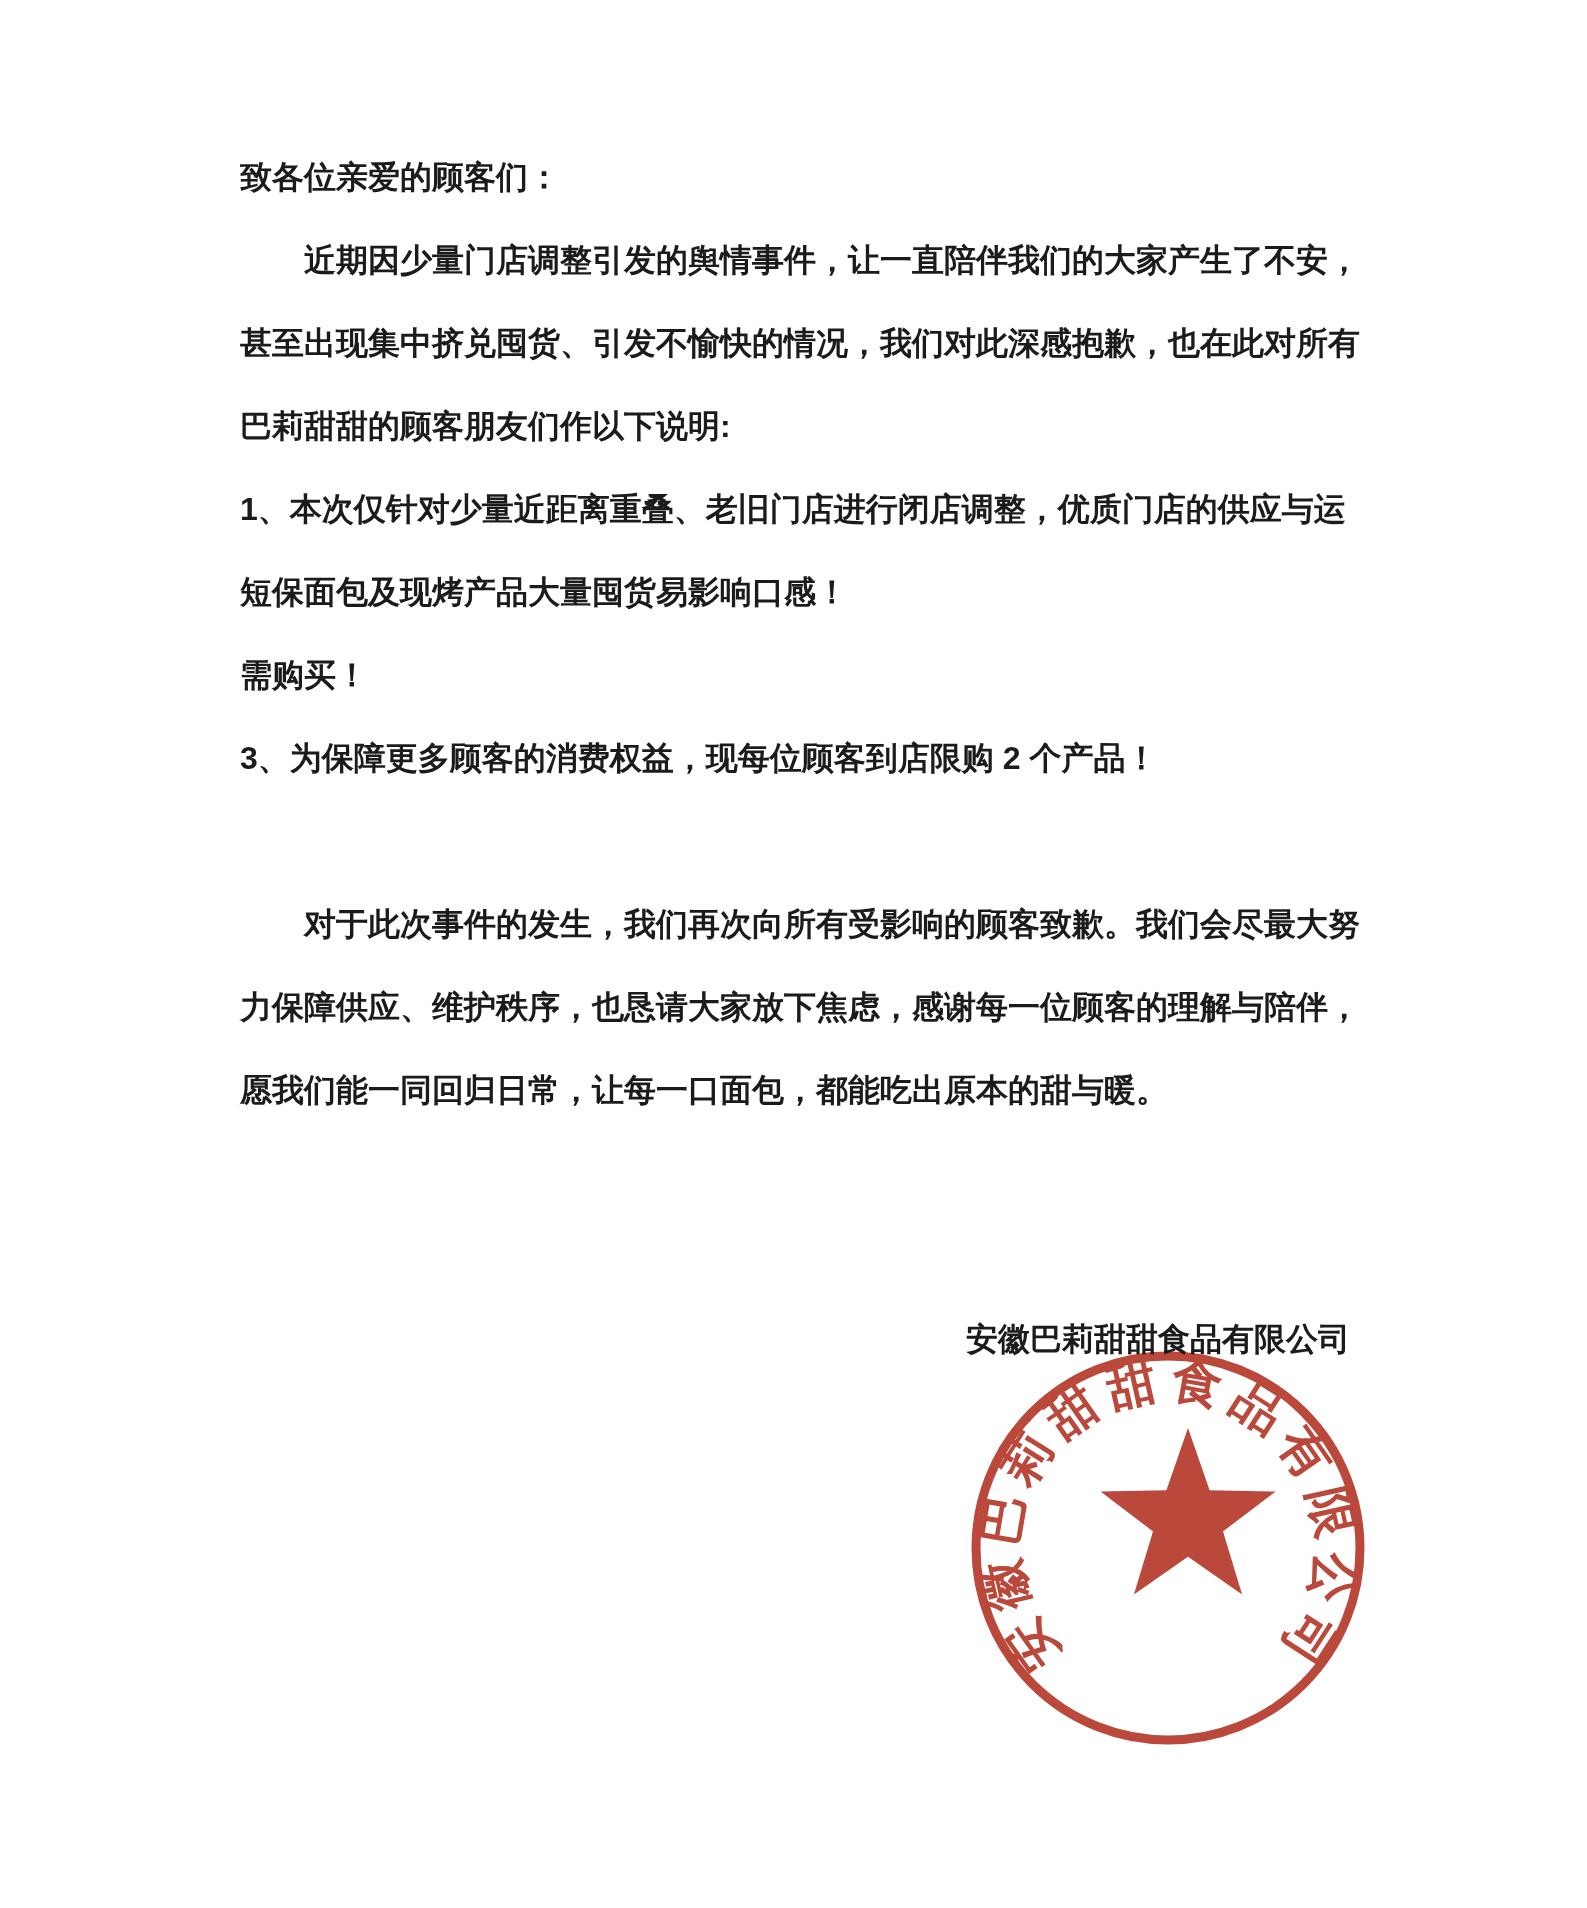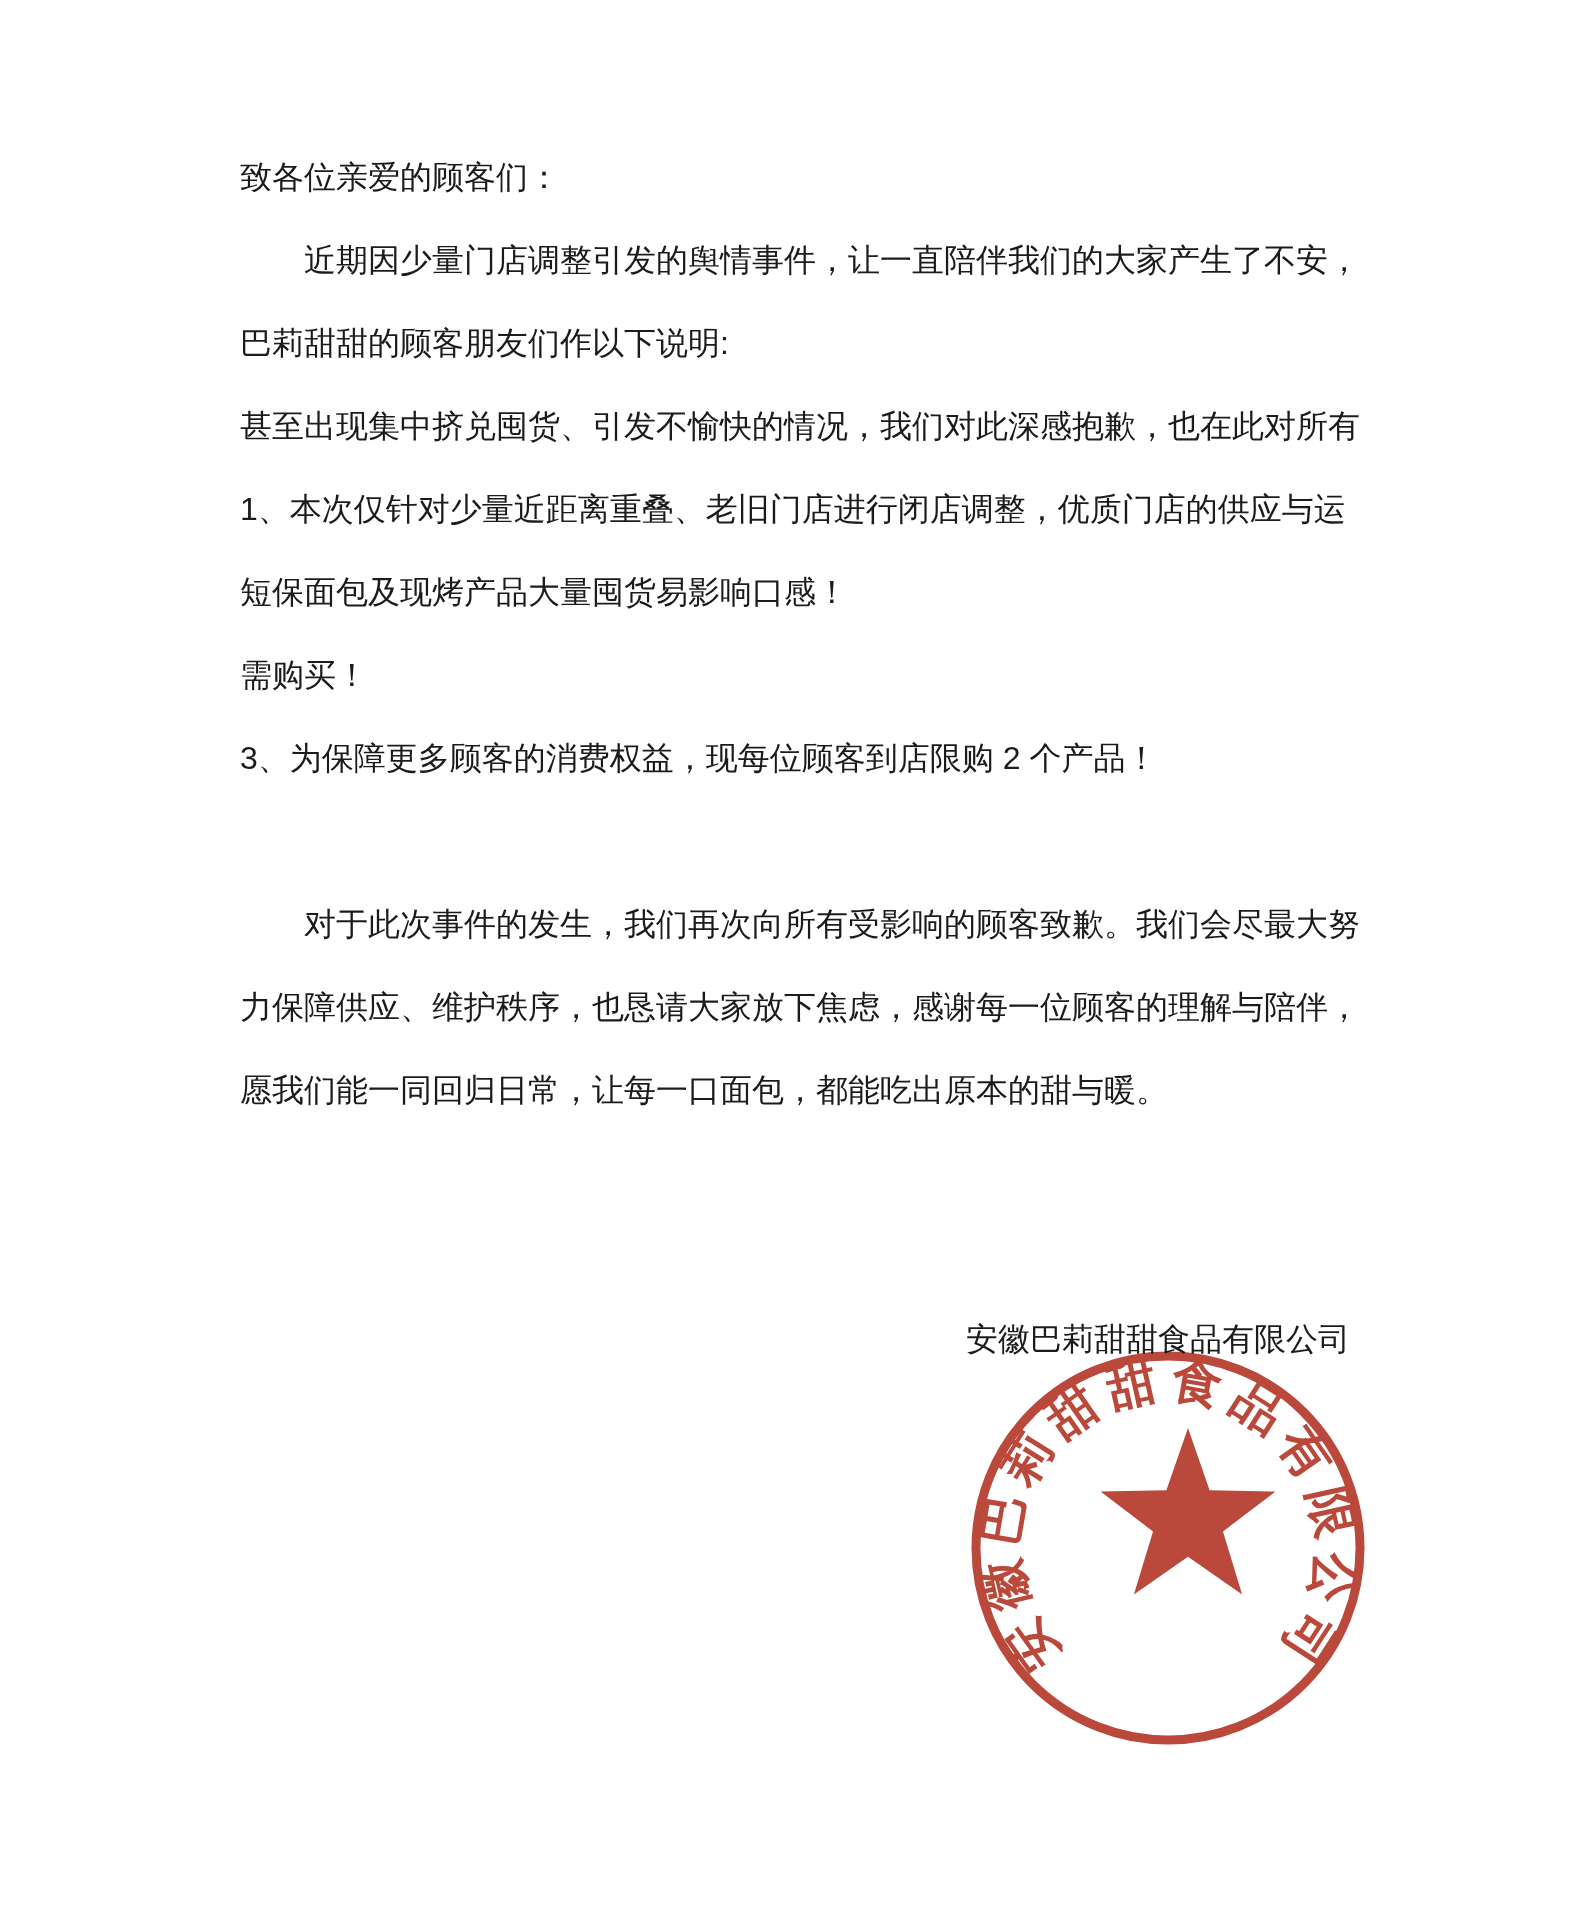--- a/index.html
+++ b/index.html
@@ -14,21 +14,21 @@
 
   .doc-body {
     position: absolute;
     left: 240px; top: 0;
     width: 1110px;
     padding-top: 136px;
     font-size: 32px;
     line-height: 83px;
     white-space: nowrap;
   }
-  .line { height: 83px; }
+  .line { height: 83px; font-weight: bold; }
   .line.indent { text-indent: 2em; }
   .line.right { text-align: right; white-space: nowrap; }
   .line.blank { height: 83px; }
 
   
   .seal {
     position: absolute;
     left: 968px; top: 1348px;
     width: 400px; height: 400px;
     z-index: 1;
@@ -61,22 +61,22 @@
       <text class="ringtext">
         <textPath href="#sealArc" startOffset="0" textLength="700" lengthAdjust="spacing">安徽巴莉甜甜食品有限公司</textPath>
       </text>
     </svg>
   </div>
 
   <div class="doc-body">
 
   <div class="line">致各位亲爱的顾客们：</div>
       <div class="line indent">近期因少量门店调整引发的舆情事件，让一直陪伴我们的大家产生了不安，</div>
+      <div class="line">甚至出现集中挤兑囤货、引发不愉快的情况，我们对此深感抱歉，也在此对所有</div>
       <div class="line">巴莉甜甜的顾客朋友们作以下说明:</div>
-      <div class="line">甚至出现集中挤兑囤货、引发不愉快的情况，我们对此深感抱歉，也在此对所有</div>
       <div class="line">1、本次仅针对少量近距离重叠、老旧门店进行闭店调整，优质门店的供应与运</div>
       <div class="line">短保面包及现烤产品大量囤货易影响口感！</div>
       <div class="line">需购买！</div>
       <div class="line">3、为保障更多顾客的消费权益，现每位顾客到店限购 2 个产品！</div>
       <div class="line blank">&nbsp;</div>
       <div class="line indent">对于此次事件的发生，我们再次向所有受影响的顾客致歉。我们会尽最大努</div>
       <div class="line">力保障供应、维护秩序，也恳请大家放下焦虑，感谢每一位顾客的理解与陪伴，</div>
       <div class="line">愿我们能一同回归日常，让每一口面包，都能吃出原本的甜与暖。</div>
       <div class="line blank">&nbsp;</div>
       <div class="line blank">&nbsp;</div>

